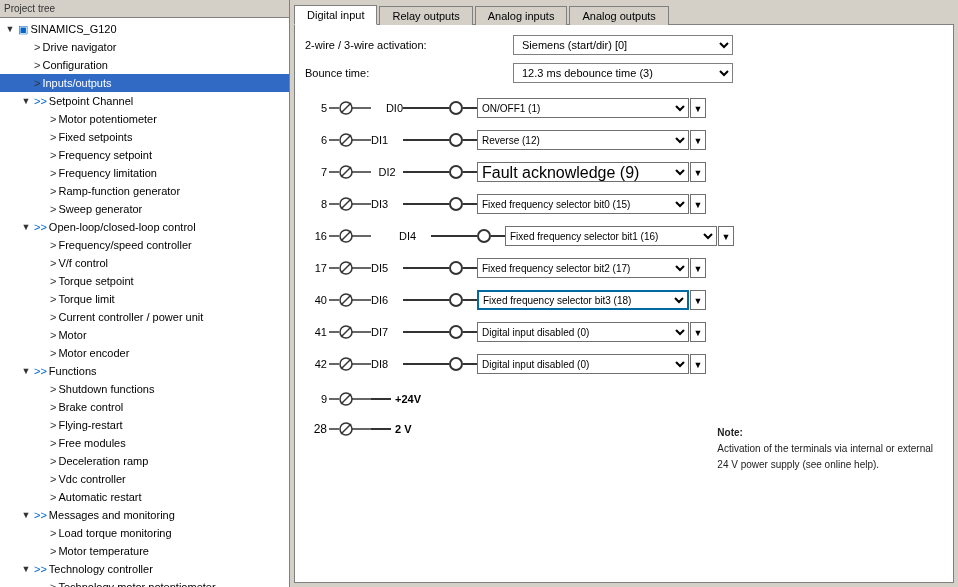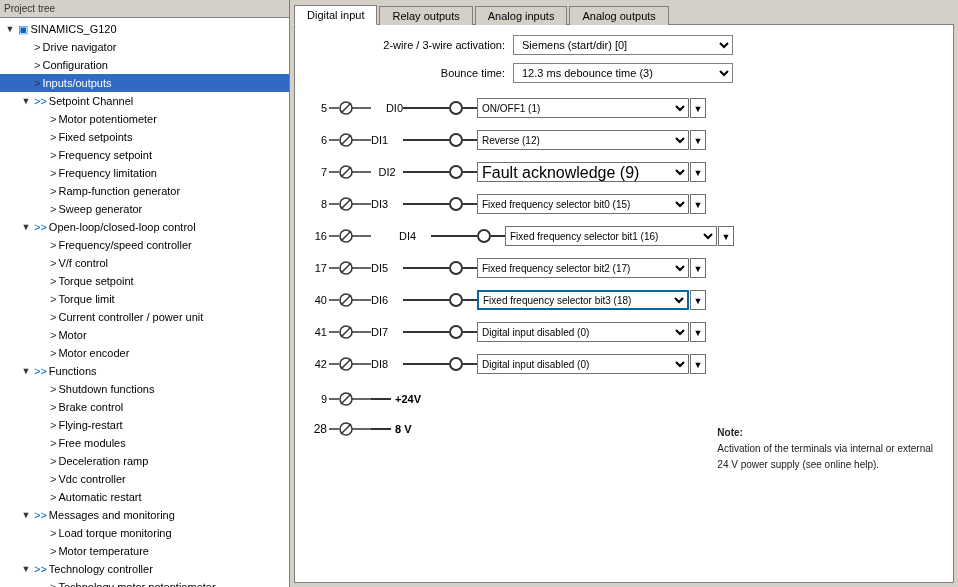--- a/index.html
+++ b/index.html
@@ -105,21 +105,21 @@
       margin-bottom: 10px;
     }
 
     .control-row {
       display: flex;
       align-items: center;
       margin-bottom: 8px;
     }
 
     .control-label {
-      text-align: right;
+      text-align: left;
       width: 200px;
       margin-right: 8px;
       font-size: 11px;
     }
 
     .control-select {
       width: 220px;
       height: 20px;
       font-size: 11px;
       border: 1px solid #808080;
@@ -564,21 +564,21 @@
   </div>
           <div style="display: flex; align-items: center; height: 28px; margin-bottom: 2px;">
     <span style="width:24px;text-align:right;font-size:12px;padding-right:2px;">28</span>
     <svg width="42" height="24" viewBox="0 0 42 24">
       <line x1="0" y1="12" x2="10" y2="12" stroke="#333" stroke-width="1.5"></line>
       <circle cx="17" cy="12" r="6" fill="white" stroke="#333" stroke-width="1.5"></circle>
       <line x1="12" y1="17" x2="22" y2="7" stroke="#333" stroke-width="1.5"></line>
       <line x1="23" y1="12" x2="42" y2="12" stroke="#333" stroke-width="1.5"></line>
     </svg>
     <div style="flex:0 0 20px;height:2px;background:#333;"></div>
-    <span class="power-label" style="font-size:11px;font-weight:bold;margin-left:4px;">8 V</span>
+    <span class="power-label" style="font-size:11px;font-weight:bold;margin-left:4px;">2 V</span>
   </div>
         </div>
 
       <div class="note-section" id="note-section" style="position: absolute; right: 10px; bottom: -30px; font-size: 10px; line-height: 1.6; color: rgb(34, 34, 34);">
   <span style="font-weight:bold;">Note:</span><br>
   <span>Activation of the terminals via internal or external</span><br>
   <span>24 V power supply (see online help).</span>
 </div>
     </div>
   </div>

